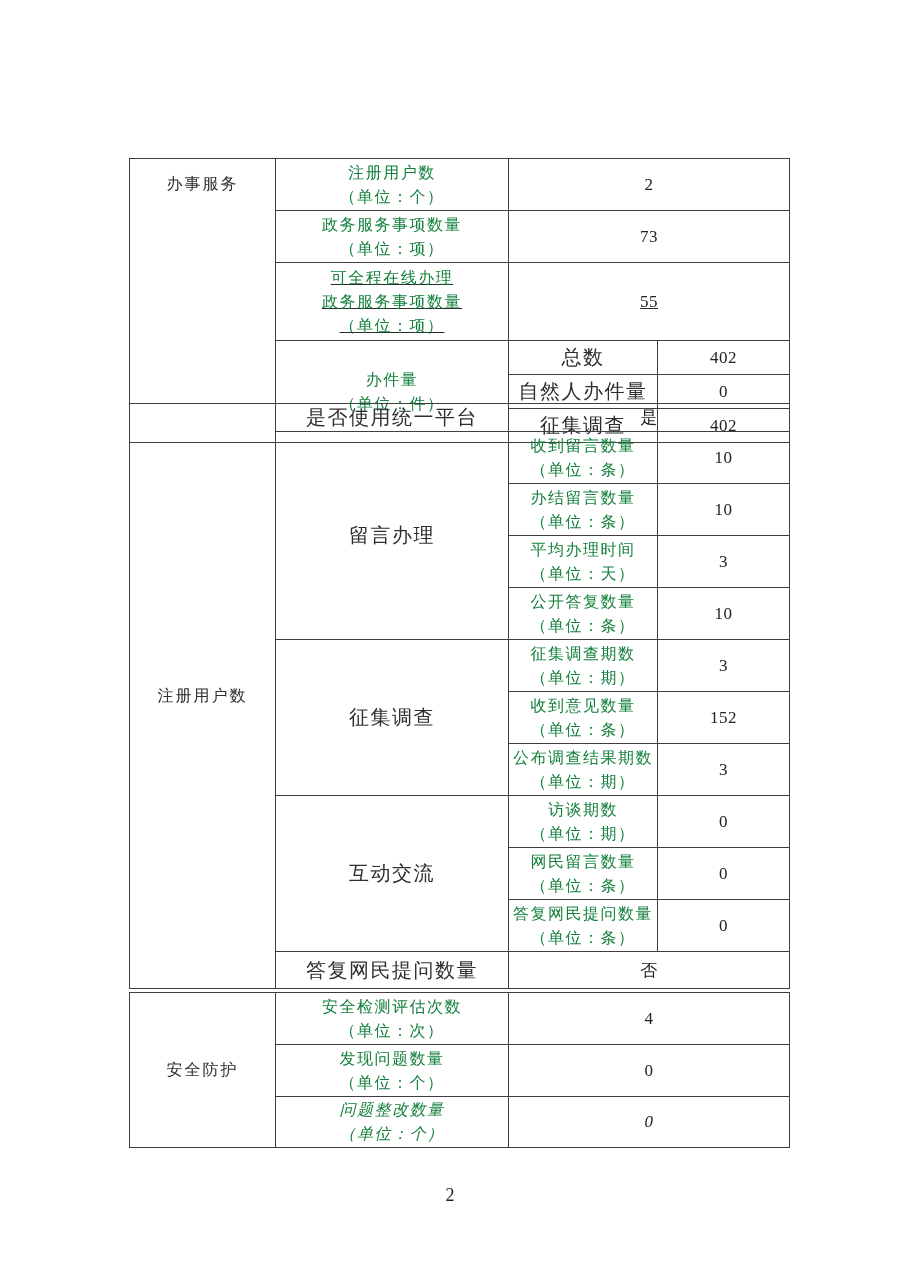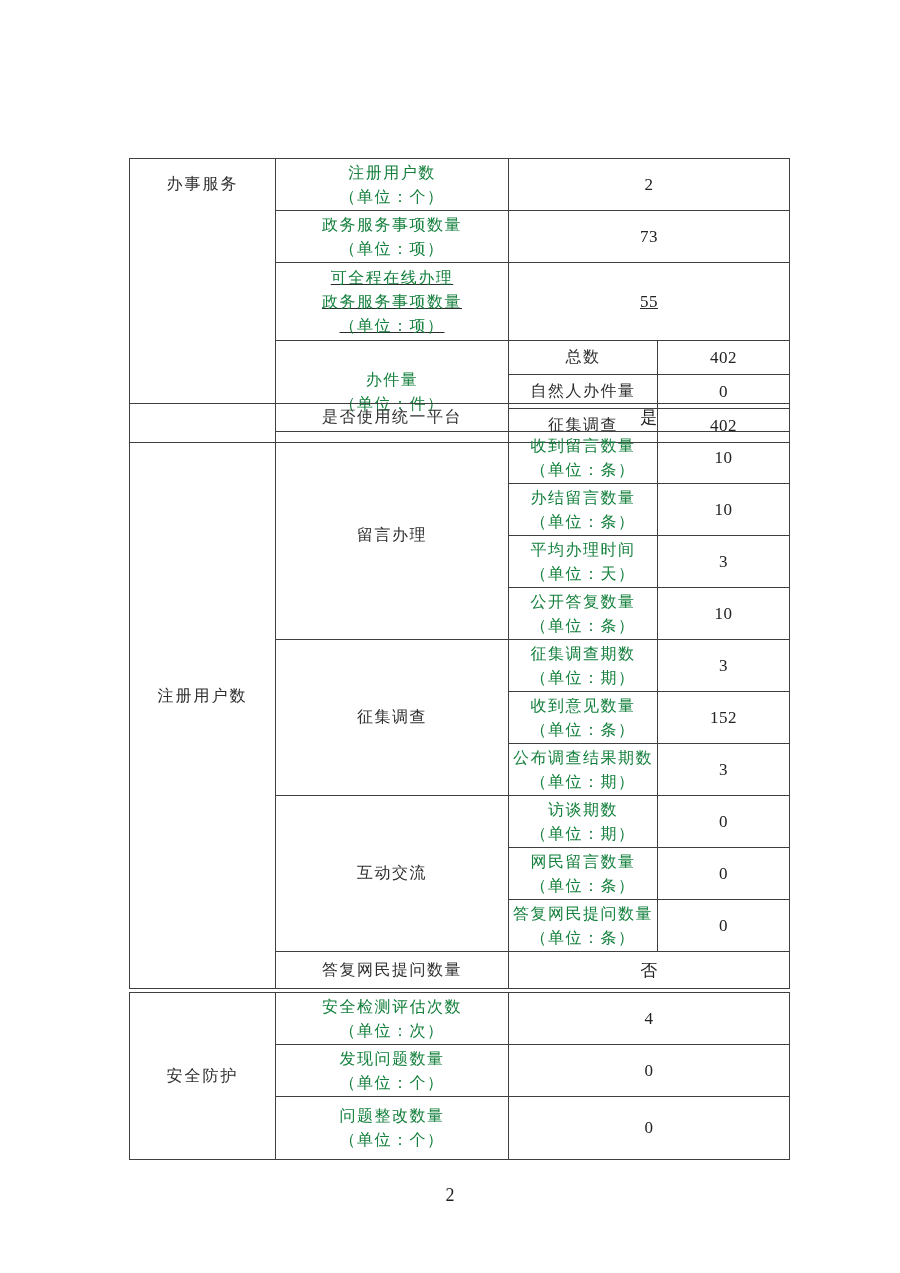--- a/index.html
+++ b/index.html
@@ -32,39 +32,39 @@
     text-align: center;
     vertical-align: middle;
     padding: 0;
     overflow: hidden;
   }
   .h52 { height: 52px; }
   .h78 { height: 78px; text-decoration: underline; }
   .h34 { height: 34px; }
   .h28 { height: 28px; }
   .h37 { height: 37px; }
-  .h51 { height: 63px; }
+  .h51 { height: 51px; font-style: italic; }
 
   .cat {
     font-size: 16px;
     letter-spacing: 2px;
     color: #2e2e2e;
   }
   .cat-top {
     vertical-align: top;
     padding-top: 15px;
   }
   .lbl {
     font-size: 16px;
     line-height: 24px;
     letter-spacing: 1.5px;
     color: #15803d;
   }
   .lbl-single {
-    font-size: 16px;
+    font-size: 20px;
     letter-spacing: 1.5px;
     color: #2e2e2e;
   }
   .val {
     font-size: 17px;
     letter-spacing: 0.5px;
     color: #222222;
   }
   .page-number {
     position: absolute;

